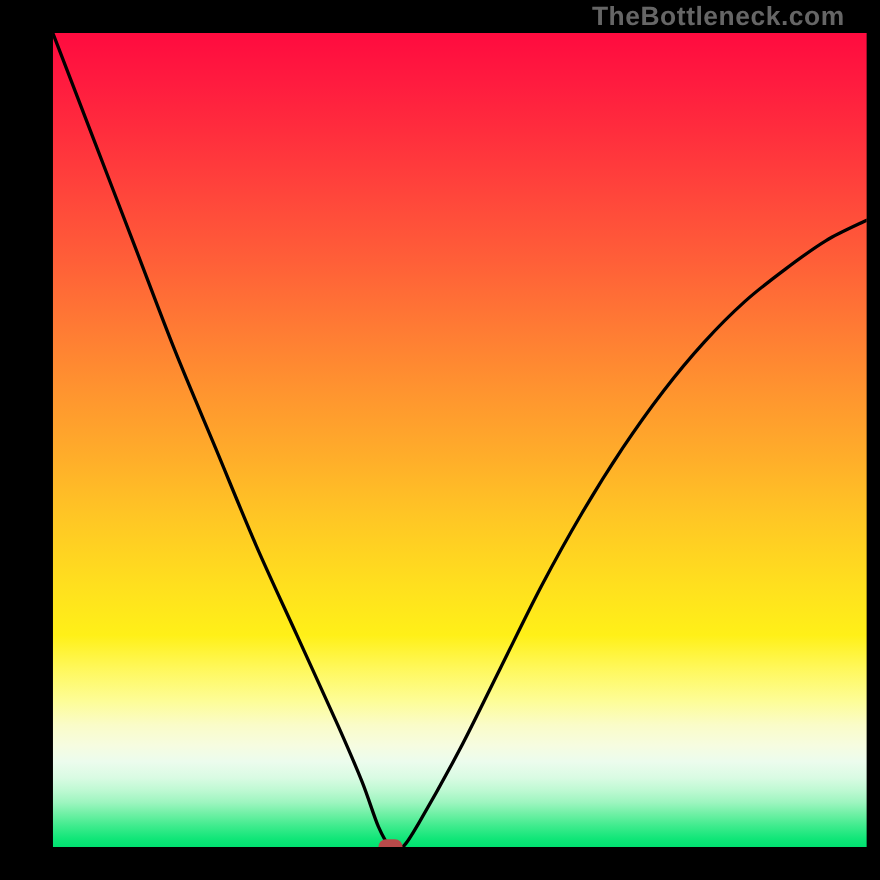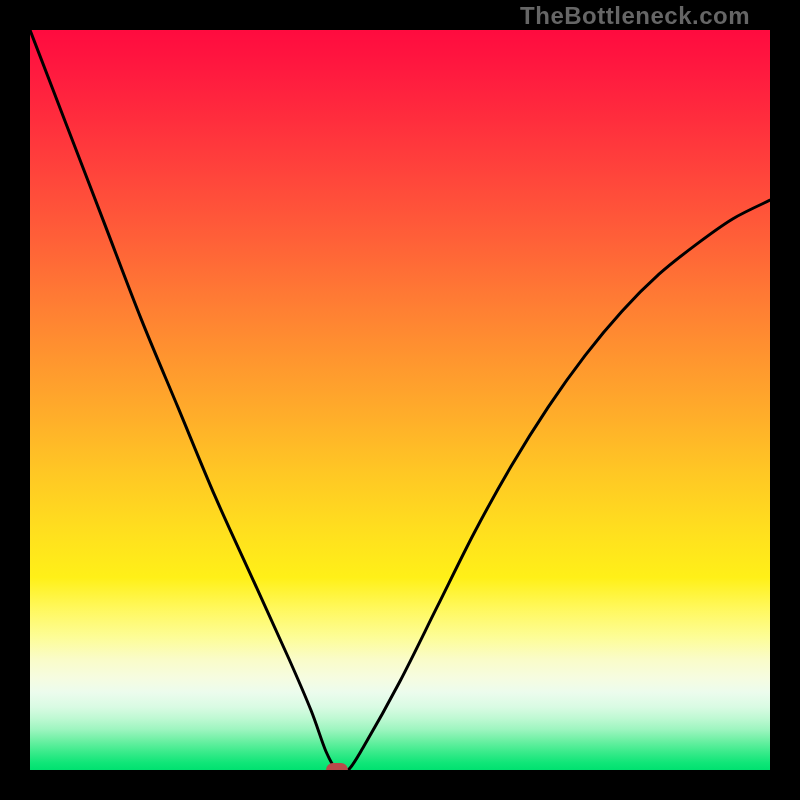--- a/index.html
+++ b/index.html
@@ -8,20 +8,21 @@
     width: 800px;
     height: 800px;
     background: #000;
     position: relative;
     font-family: Arial, Helvetica, sans-serif;
   }
   .outer {
     width: 756px;
     height: 800px;
     position: relative;
+    margin-left: 18px;
   }
   .watermark {
     position: absolute;
     top: 2px;
     right: 6px;
     color: #666;
     font-size: 24px;
     font-weight: 600;
     letter-spacing: 0.5px;
     z-index: 10;

